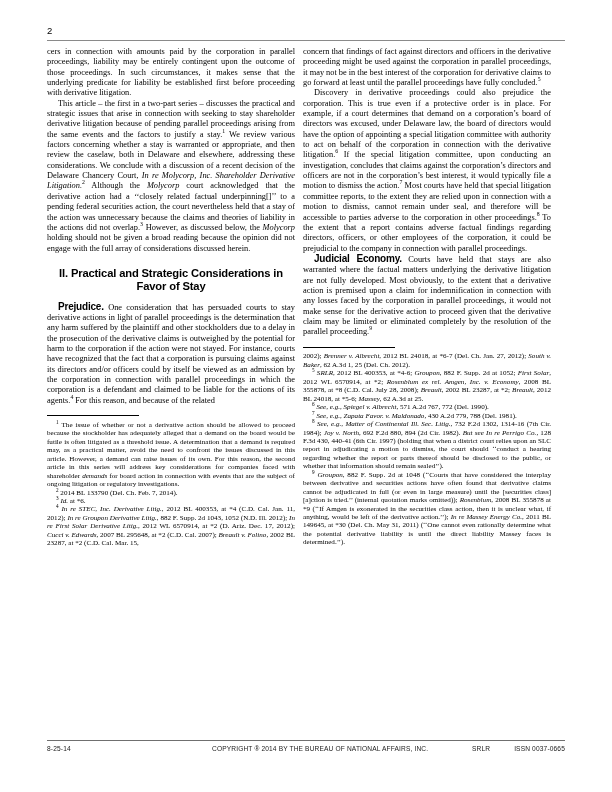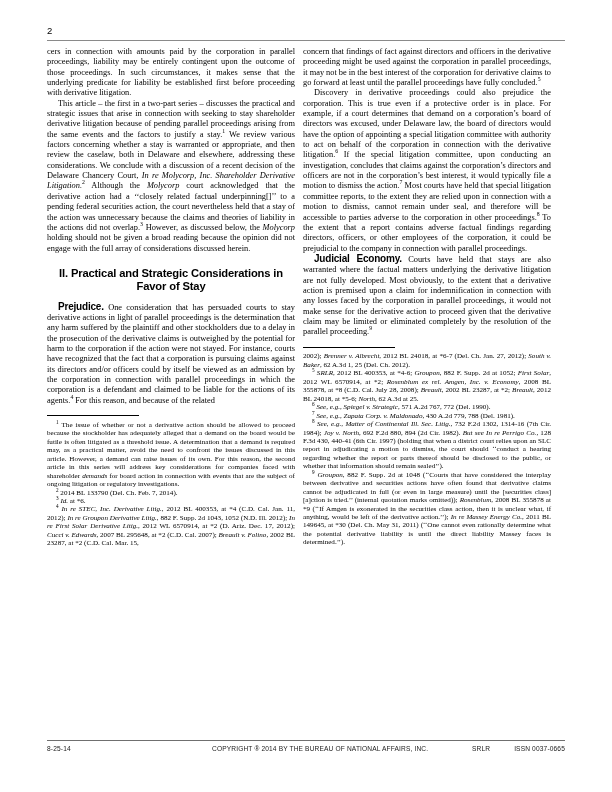--- a/index.html
+++ b/index.html
@@ -180,23 +180,23 @@
     <div class="col">
       <div>
         <p class="body noindent">concern that findings of fact against directors and officers in the derivative proceeding might be used against the corporation in parallel proceedings, it may not be in the best interest of the corporation for derivative claims to go forward at least until the parallel proceedings have fully concluded.<sup>5</sup></p>
         <p class="body">Discovery in derivative proceedings could also prejudice the corporation. This is true even if a protective order is in place. For example, if a court determines that demand on a corporation’s board of directors was excused, under Delaware law, the board of directors would have the option of appointing a special litigation committee with authority to act on behalf of the corporation in connection with the derivative litigation.<sup>6</sup> If the special litigation committee, upon conducting an investigation, concludes that claims against the corporation’s directors and officers are not in the corporation’s best interest, it would typically file a motion to dismiss the action.<sup>7</sup> Most courts have held that special litigation committee reports, to the extent they are relied upon in connection with a motion to dismiss, cannot remain under seal, and therefore will be accessible to parties adverse to the corporation in other proceedings.<sup>8</sup> To the extent that a report contains adverse factual findings regarding directors, officers, or other employees of the corporation, it could be prejudicial to the company in connection with parallel proceedings.</p>
         <p class="body"><span class="runin">Judicial Economy.</span> <span>Courts have held that stays are also warranted where the factual matters underlying the derivative litigation are not fully developed. Most obviously, to the extent that a derivative action is premised upon a claim for indemnification in connection with any losses faced by the corporation in parallel proceedings, it would not make sense for the derivative action to proceed given that the derivative claim may be limited or eliminated completely by the resolution of the parallel proceeding.<sup>9</sup></span></p>
       </div>
 
       <div class="fn-rule"></div>
       <div class="fn-block">
         <p class="fn noindent">2002); <i>Brenner v. Albrecht</i>, 2012 BL 24018, at *6-7 (Del. Ch. Jan. 27, 2012); <i>South v. Baker</i>, 62 A.3d 1, 25 (Del. Ch. 2012).</p>
-        <p class="fn"><sup>5</sup> <i>SRLR</i>, 2012 BL 400353, at *4-6; <i>Groupon</i>, 882 F. Supp. 2d at 1052; <i>First Solar</i>, 2012 WL 6570914, at *2; <i>Rosenblum ex rel. Amgen, Inc. v. Economy</i>, 2008 BL 355878, at *8 (C.D. Cal. July 28, 2008); <i>Breault</i>, 2002 BL 23287, at *2; <i>Breault</i>, 2012 BL 24018, at *5-6; <i>North</i>, 62 A.3d at 25.</p>
-        <p class="fn"><sup>6</sup> <i>See, e.g., Spiegel v. Strategic</i>, 571 A.2d 767, 772 (Del. 1990).</p>
-        <p class="fn"><sup>7</sup> <i>See, e.g., Zapata Corp. v. Maldonado</i>, 430 A.2d 779, 788 (Del. 1981).</p>
+        <p class="fn"><sup>5</sup> <i>SRLR</i>, 2012 BL 400353, at *4-6; <i>Groupon</i>, 882 F. Supp. 2d at 1052; <i>First Solar</i>, 2012 WL 6570914, at *2; <i>Rosenblum ex rel. Amgen, Inc. v. Economy</i>, 2008 BL 355878, at *8 (C.D. Cal. July 28, 2008); <i>Breault</i>, 2002 BL 23287, at *2; <i>Breault</i>, 2012 BL 24018, at *5-6; <i>Massey</i>, 62 A.3d at 25.</p>
+        <p class="fn"><sup>6</sup> <i>See, e.g., Spiegel v. Albrecht</i>, 571 A.2d 767, 772 (Del. 1990).</p>
+        <p class="fn"><sup>7</sup> <i>See, e.g., Zapata Favor. v. Maldonado</i>, 430 A.2d 779, 788 (Del. 1981).</p>
         <p class="fn"><sup>8</sup> <i>See, e.g., Matter of Continental Ill. Sec. Litig.</i>, 732 F.2d 1302, 1314-16 (7th Cir. 1984); <i>Joy v. North</i>, 692 F.2d 880, 894 (2d Cir. 1982). <i>But see In re Perrigo Co.</i>, 128 F.3d 430, 440-41 (6th Cir. 1997) (holding that when a district court relies upon an SLC report in adjudicating a motion to dismiss, the court should ‘‘conduct a hearing regarding whether the report or parts thereof should be disclosed to the public, or whether that information should remain sealed’’).</p>
         <p class="fn"><sup>9</sup> <i>Groupon</i>, 882 F. Supp. 2d at 1048 (‘‘Courts that have considered the interplay between derivative and securities actions have often found that derivative claims cannot be adjudicated in full (or even in large measure) until the [securities class] [a]ction is tried.’’ (internal quotation marks omitted)); <i>Rosenblum</i>, 2008 BL 355878 at *9 (‘‘If Amgen is exonerated in the securities class action, then it is unclear what, if anything, would be left of the derivative action.’’); <i>In re Massey Energy Co.</i>, 2011 BL 149645, at *30 (Del. Ch. May 31, 2011) (‘‘One cannot even rationally determine what the potential derivative liability is until the direct liability Massey faces is determined.’’).</p>
       </div>
     </div>
 
   </div>
 
   <div class="page-footer">
     <div class="footer-rule"></div>
     <div class="footer-row">

